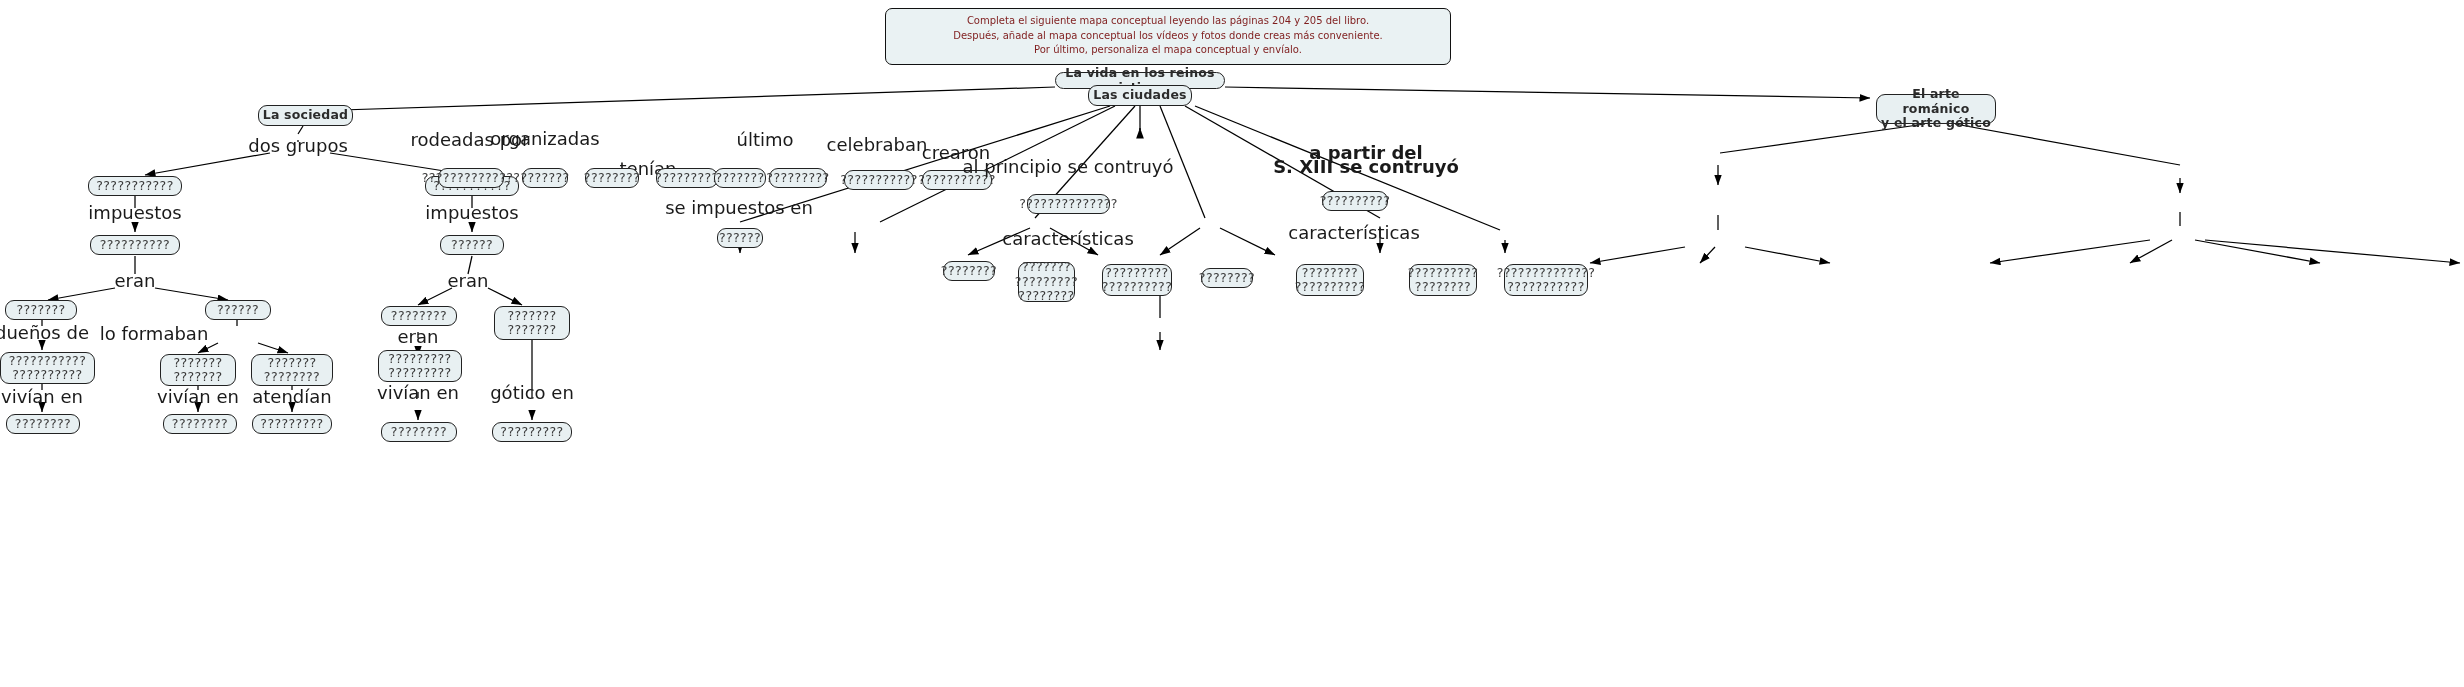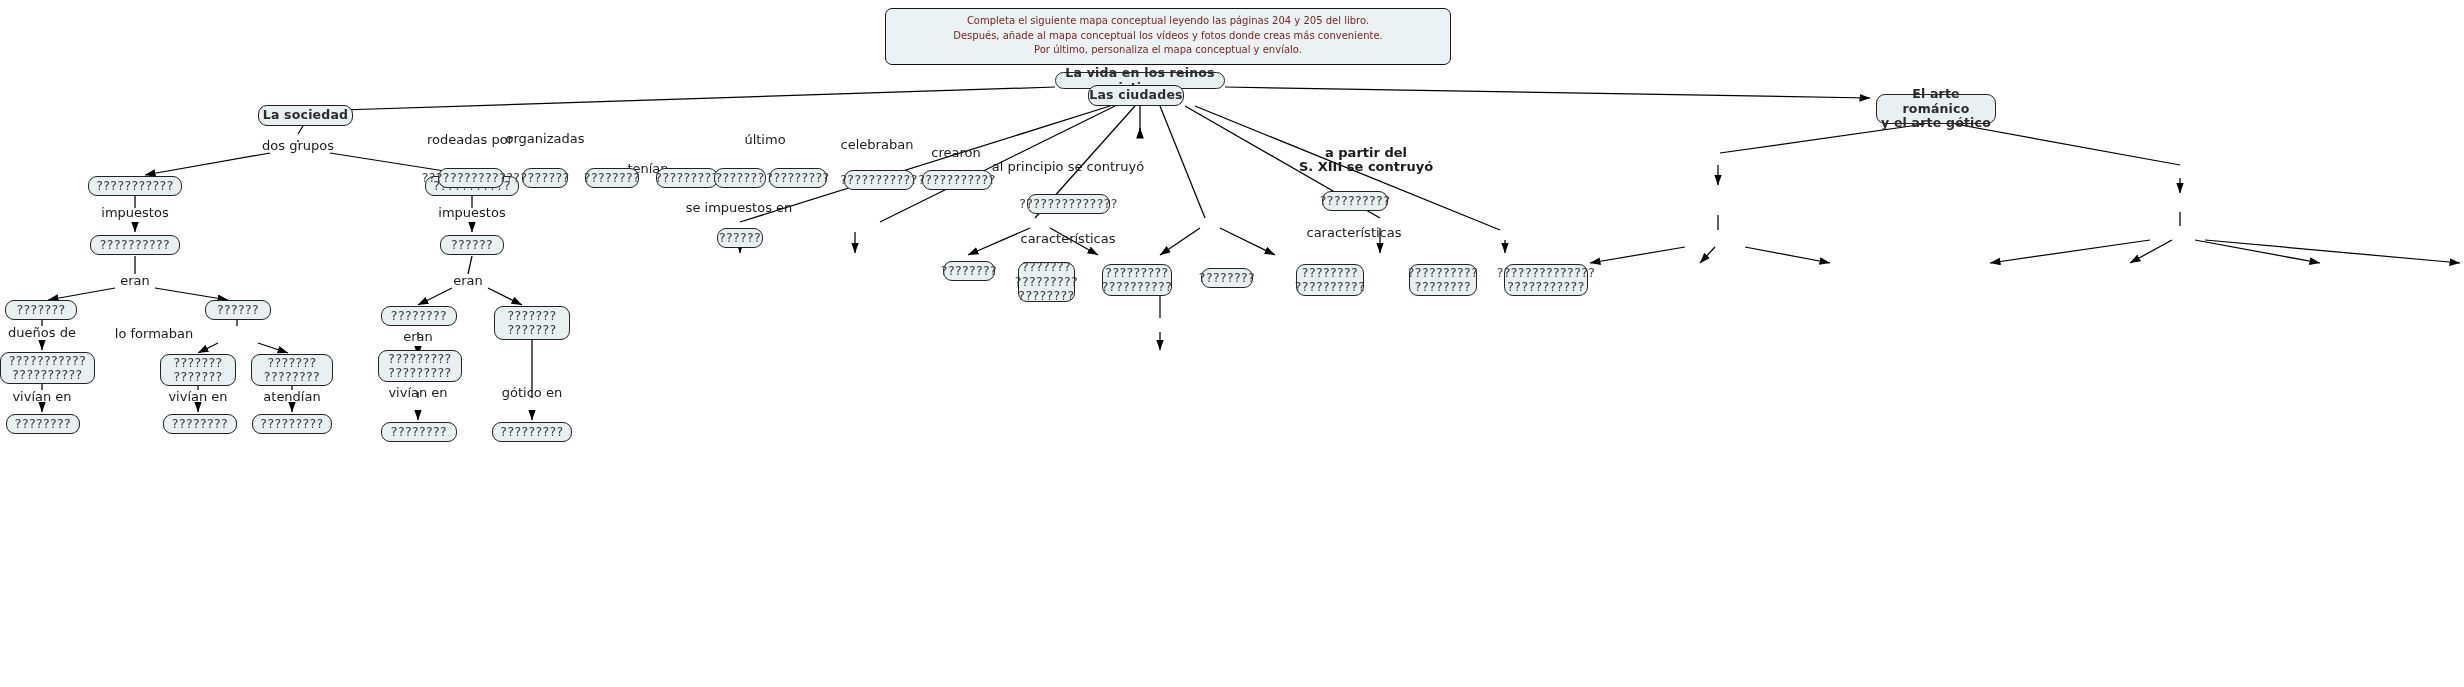--- a/index.html
+++ b/index.html
@@ -21,21 +21,21 @@
     justify-content:center;
     text-align:center;
     white-space:pre-line;
     letter-spacing:.2px;
   }
   .node.root{font-weight:bold;font-size:12.5px;}
   .node.ph{color:#3a3a3a;letter-spacing:.4px;}
 
   .linklabel{
     position:absolute;
-    font-size:13px;
+    font-size:18px;
     line-height:14px;
     color:#1a1a1a;
     text-align:center;
     white-space:pre-line;
     transform:translate(-50%,0);
   }
 
   #instructions{
     position:absolute;
     box-sizing:border-box;
@@ -148,21 +148,21 @@
     </g>
   </svg>
 
   <div id="instructions" style="left:885px;top:8px;width:566px;">Completa el siguiente mapa conceptual leyendo las páginas 204 y 205 del libro.
 Después, añade al mapa conceptual los vídeos y fotos donde creas más conveniente.
 Por último, personaliza el mapa conceptual y envíalo.</div>
 
   <div class="node root" style="left:1055px;top:72px;width:170px;height:17px;">La vida en los reinos cristianos</div>
 
   <div class="node root" style="left:258px;top:105px;width:95px;height:21px;">La sociedad</div>
-  <div class="node root" style="left:1088px;top:85px;width:96px;height:21px;">Las ciudades</div>
+  <div class="node root" style="left:1088px;top:85px;width:104px;height:21px;">Las ciudades</div>
   <div class="node root" style="left:1868px;top:94px;width:120px;height:30px;margin-left:8px;">El arte románico
 y el arte gótico</div>
 
   <div class="linklabel" style="left:298px;top:139px;">dos grupos</div>
 
   <div class="node ph" style="left:88px;top:176px;width:94px;height:20px;">???????????</div>
   <div class="linklabel" style="left:135px;top:206px;">impuestos</div>
   <div class="node ph" style="left:90px;top:235px;width:90px;height:20px;">??????????</div>
   <div class="linklabel" style="left:135px;top:274px;">eran</div>
 

